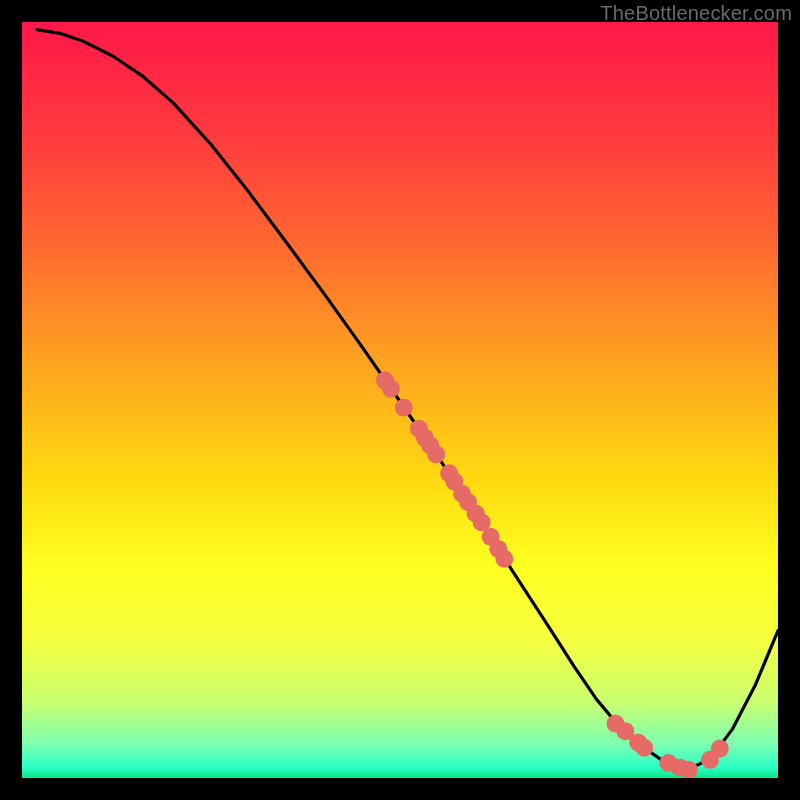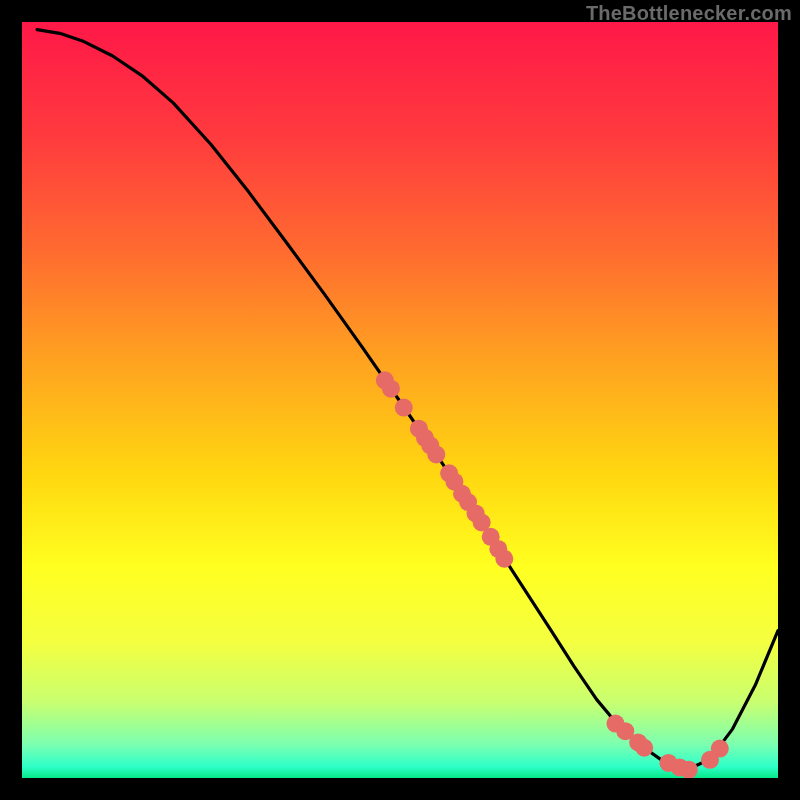--- a/index.html
+++ b/index.html
@@ -24,21 +24,21 @@
     width: 756px;
     height: 756px;
     background: #000;
   }
   .attribution {
     position: absolute;
     top: 2px;
     right: 8px;
     color: #6a6a6a;
     font-size: 20px;
-    font-weight: bold;
+    font-weight: normal;
     letter-spacing: 0.2px;
     margin-left: 44px;
   }
   svg { display: block; }
 </style>
 </head>
 <body>
 
 <div class="frame">
   <div class="plot-area">

